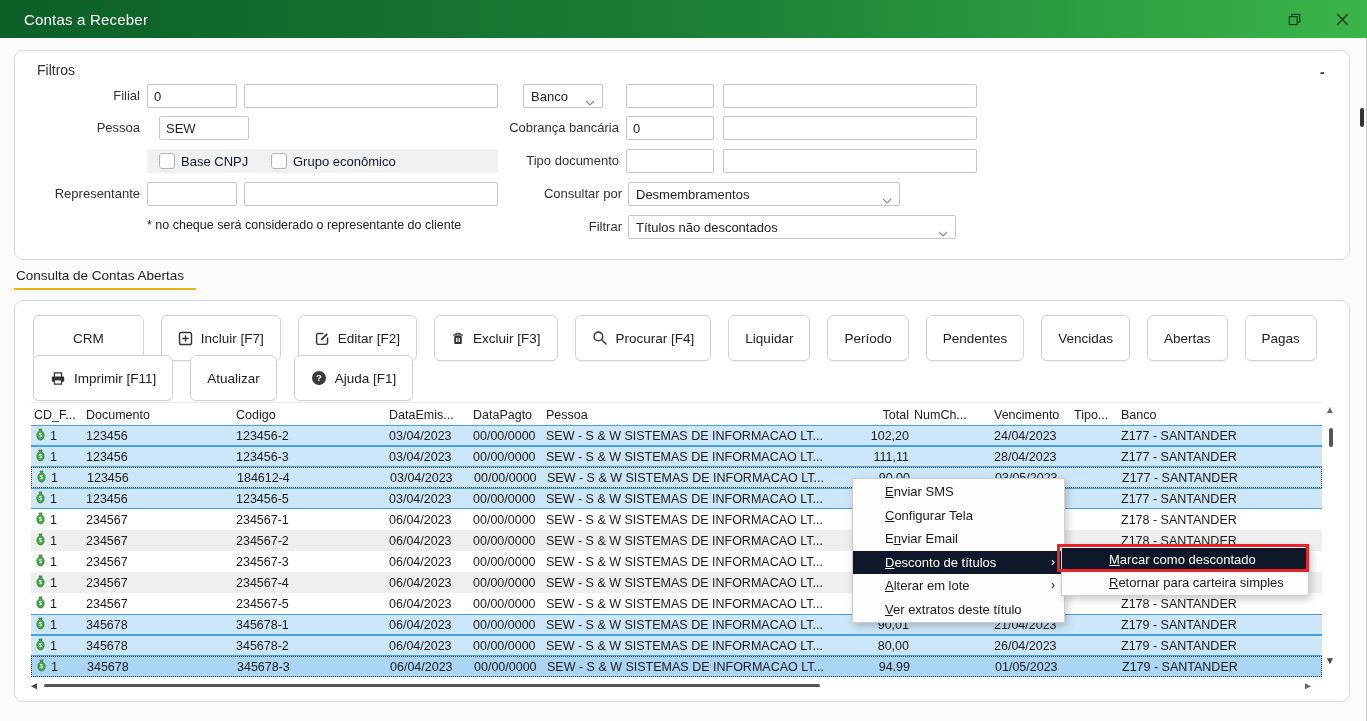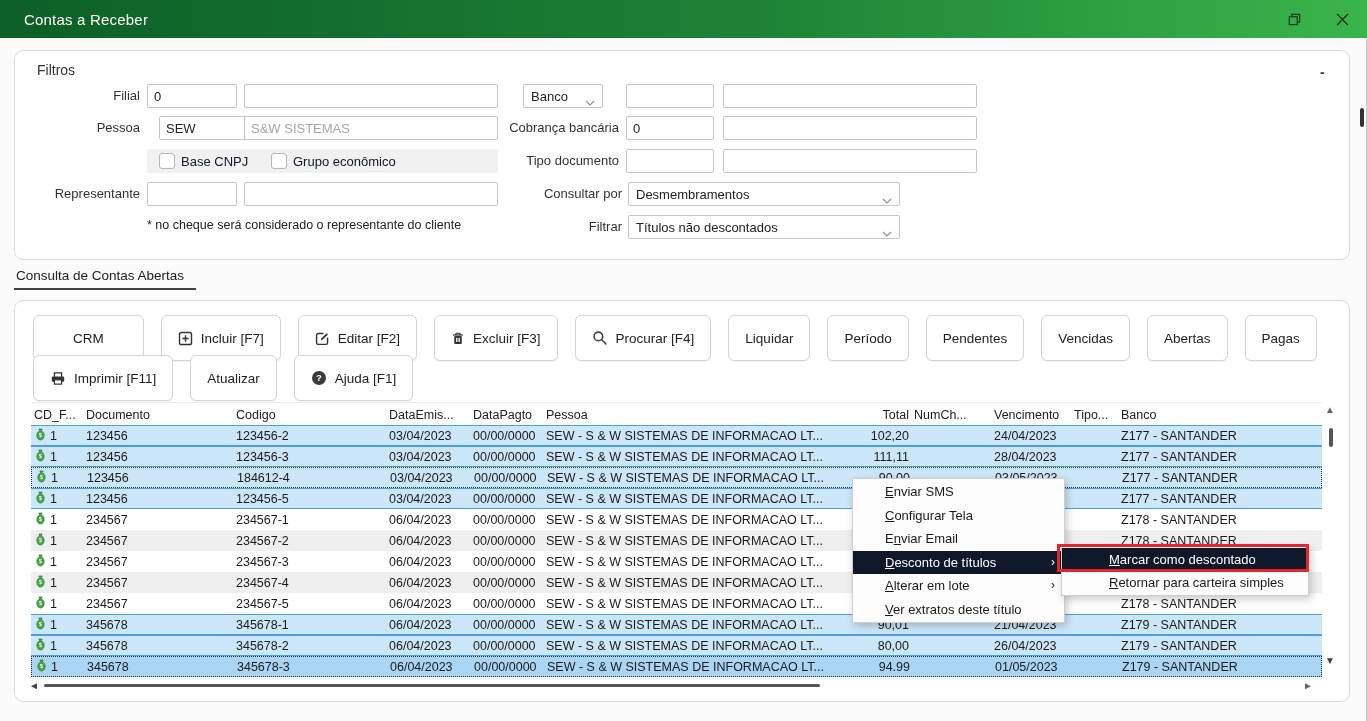--- a/index.html
+++ b/index.html
@@ -29,21 +29,21 @@
          padding:0 22px 0 7px;cursor:default;white-space:nowrap;}
   .combo .chev{position:absolute;right:7px;top:9px;}
   .graystrip{position:absolute;background:#f1f1f1;border-radius:2px;}
   .cb{position:absolute;width:16px;height:16px;border:1px solid #b5b5b5;border-radius:3px;background:#fff;box-sizing:border-box;}
   .cblab{position:absolute;font-size:13px;color:#0f172a;}
   .note{position:absolute;font-size:12.5px;color:#222;}
   .collapse{position:absolute;font-size:14px;font-weight:bold;color:#333;cursor:pointer;line-height:10px;}
 
   
   .tab{position:absolute;left:14px;top:268px;font-size:13.5px;color:#222;
-       padding:0 12px 5px 2px;border-bottom:2px solid #404040;cursor:pointer;}
+       padding:0 12px 5px 2px;border-bottom:2px solid #eab308;cursor:pointer;}
 
   
   .trow{position:absolute;left:18px;display:flex;gap:17px;}
   .trow1{top:14px;}  .trow2{top:54px;}
   .tbtn{height:46px;background:#fff;border:1px solid #d4d4d4;border-radius:6px;
         box-shadow:0 1px 1px rgba(0,0,0,.05);font-family:"Liberation Sans",sans-serif;
         font-size:13.5px;color:#222;display:flex;align-items:center;gap:8px;
         padding:0 16px;cursor:pointer;white-space:nowrap;}
   .tbtn.wide{padding:0 39px;}
   .bicon{display:flex;align-items:center;}
@@ -119,21 +119,20 @@
       <span>Banco</span>
       <span class="chev"><svg width="10" height="6" viewBox="0 0 10 6">
             <path d="M1 1l4 4 4-4" fill="none" stroke="#8f8f8f" stroke-width="1.2"></path>
           </svg></span>
     </div>
     <input class="fin" style="left: 611px; top: 33px; width: 88px;">
     <input class="fin" style="left: 708px; top: 33px; width: 254px;">
 
     <div class="flabel" style="left:0;top:69px;width:125px;">Pessoa</div>
     <input class="fin" style="left: 132px; top: 65px; width: 90px; margin-left: 12px;" value="SEW">
-    <input class="fin muted" style="left: 229px; top: 65px; width: 254px;" value="S&amp;W SISTEMAS">
     <div class="flabel" style="left:380px;top:69px;width:224px;">Cobrança bancária</div>
     <input class="fin" style="left: 611px; top: 65px; width: 88px;" value="0">
     <input class="fin" style="left: 708px; top: 65px; width: 254px;">
 
     <div class="graystrip" style="left:132px;top:98px;width:351px;height:24px;"></div>
     <span class="cb" style="left:144px;top:102px;"></span>
     <span class="cblab" style="left:166px;top:103px;">Base CNPJ</span>
     <span class="cb" style="left:256px;top:102px;"></span>
     <span class="cblab" style="left:278px;top:103px;">Grupo econômico</span>
     <div class="flabel" style="left:380px;top:102px;width:224px;">Tipo documento</div>
@@ -146,21 +145,21 @@
     <div class="flabel" style="left:383px;top:135px;width:224px;">Consultar por</div>
     <div class="combo" style="left:613px;top:131px;width:272px;">
       <span>Desmembramentos</span>
       <span class="chev"><svg width="10" height="6" viewBox="0 0 10 6">
             <path d="M1 1l4 4 4-4" fill="none" stroke="#8f8f8f" stroke-width="1.2"></path>
           </svg></span>
     </div>
 
     <div class="note" style="left:132px;top:167px;">* no cheque será considerado o representante do cliente</div>
     <div class="flabel" style="left:383px;top:168px;width:224px;">Filtrar</div>
-    <div class="combo" style="left:613px;top:164px;width:272px;">
+    <div class="combo" style="left:613px;top:164px;width:328px;">
       <span>Títulos não descontados</span>
       <span class="chev"><svg width="10" height="6" viewBox="0 0 10 6">
             <path d="M1 1l4 4 4-4" fill="none" stroke="#8f8f8f" stroke-width="1.2"></path>
           </svg></span>
     </div>
   </div>
 
   <div class="tab">Consulta de Contas Abertas</div>
 
   <div class="panel mainpanel">

